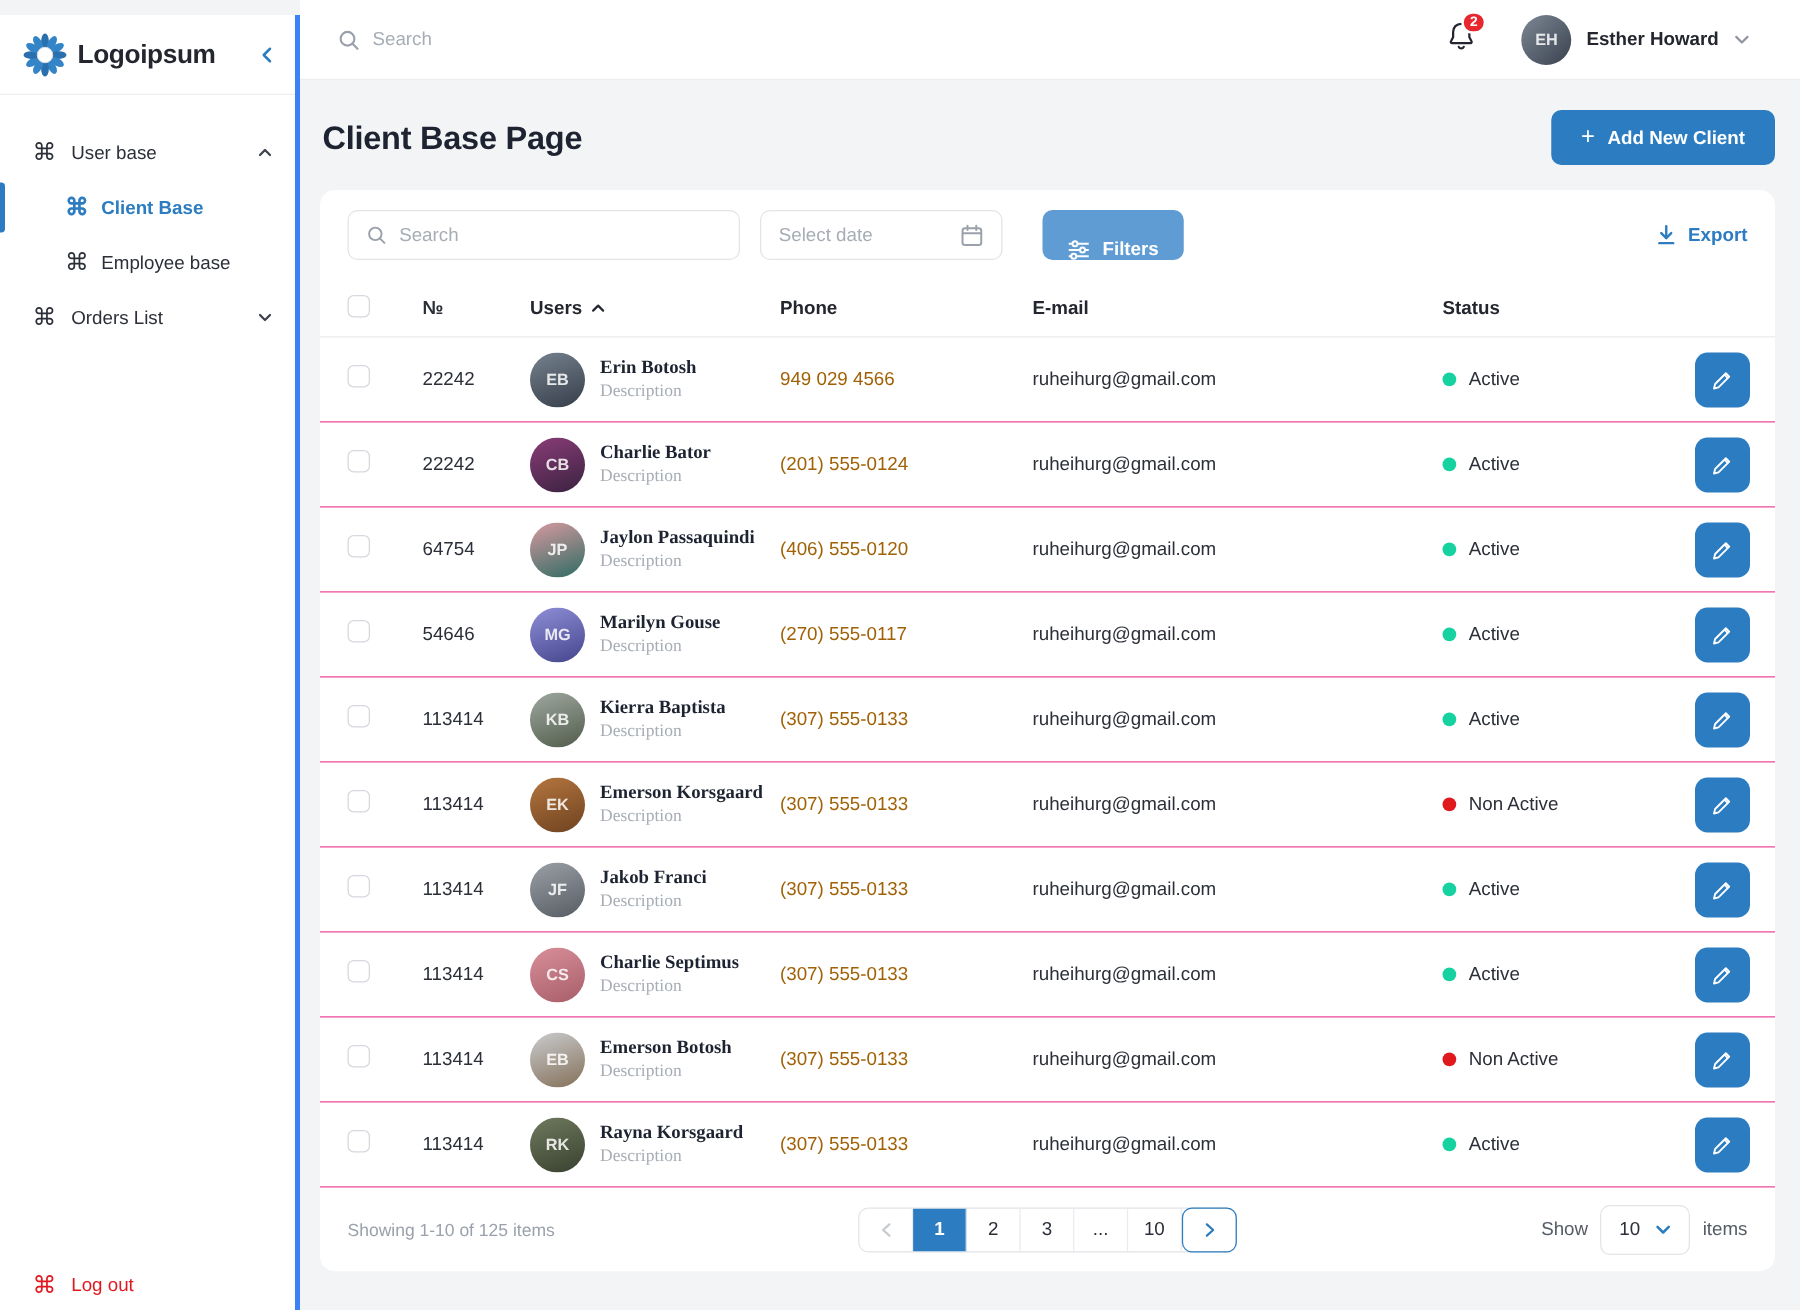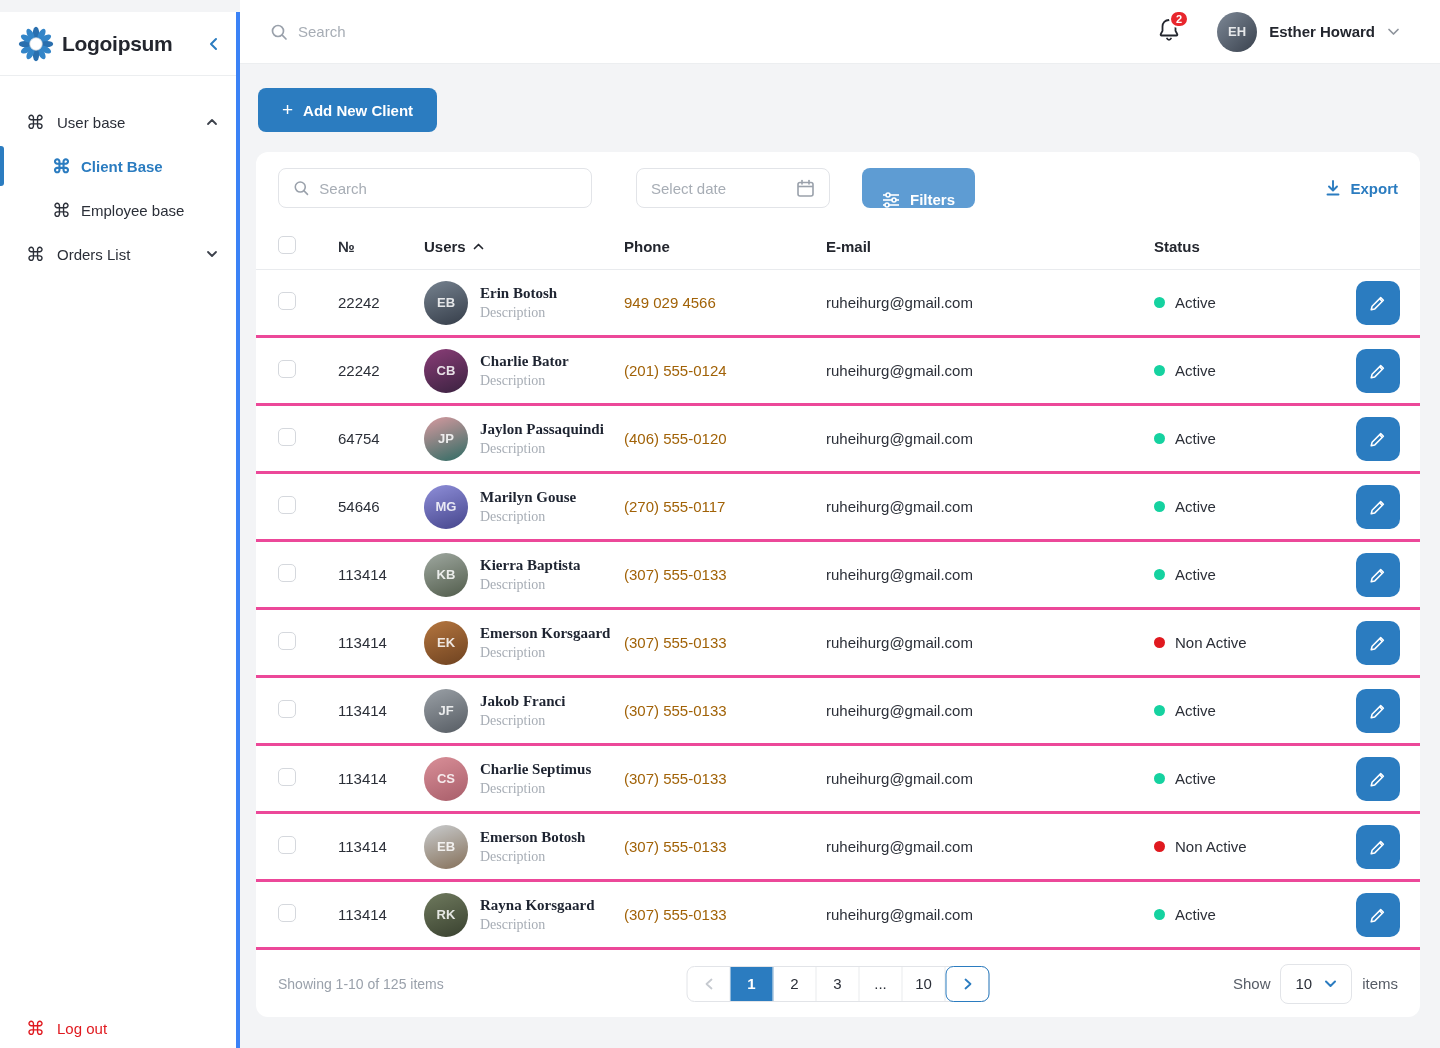--- a/index.html
+++ b/index.html
@@ -44,28 +44,28 @@
   .plus { font-size:19px; font-weight:normal; }
 
   .card { background:#fff; border-radius:12px; width:1164px; }
 
   
   .filter-row { display:flex; align-items:center; padding:16px 22px 0 22px; }
   .input-box { display:flex; align-items:center; gap:10px; border:1px solid #e2e4e8; border-radius:8px; height:40px; padding:0 14px; background:#fff; }
   .search-box { width:314px; }
   .search-box input { border:none; outline:none; font-size:15px; width:100%; background:transparent; color:#2b2f38; }
   .search-box input::placeholder { color:#a7adb5; }
-  .date-box { width:194px; margin-left:44px; justify-content:space-between; cursor:pointer; }
+  .date-box { width:194px; margin-left:16px; justify-content:space-between; cursor:pointer; }
   .date-ph { font-size:15px; color:#a7adb5; }
   .btn-filters { background:#5e9cd3; color:#fff; border:none; border-radius:8px; height:40px; padding:0 20px; font-size:15px; font-weight:bold; display:flex; align-items:flex-end; gap:10px; margin-left:32px; cursor:pointer; font-family:inherit; }
   .export-link { margin-left:auto; display:flex; align-items:center; gap:9px; color:#2b7cc0; font-size:15px; font-weight:bold; cursor:pointer; }
 
   
   .thead { display:flex; align-items:center; height:46px; margin-top:16px; border-bottom:1px solid #e9ebee; font-size:15px; font-weight:bold; color:#23262e; padding-left:22px; }
-  .row { display:flex; align-items:center; height:68px; border-bottom:3px solid #ec4899; padding-left:22px; }
+  .row { display:flex; align-items:center; height:68px; border-bottom:1px solid #ec4899; padding-left:22px; }
   .cell { flex:0 0 auto; }
   .c-check { width:60px; }
   .c-num { width:86px; font-size:15px; color:#2b2f38; }
   .c-user { width:200px; display:flex; align-items:center; overflow:hidden; white-space:nowrap; }
   .c-phone { width:202px; font-size:15px; color:#a16207; }
   .c-email { width:328px; font-size:15px; color:#2b2f38; }
   .c-status { width:202px; display:flex; align-items:center; gap:10px; font-size:15px; color:#2b2f38; }
   .c-edit { width:64px; }
   .checkbox { width:18px; height:18px; border:1.5px solid #d5d8dd; border-radius:5px; display:inline-block; cursor:pointer; background:#fff; }
   .avatar { width:44px; height:44px; border-radius:50%; flex:0 0 auto; margin-right:12px; color:rgba(255,255,255,.85); font-size:13px; font-weight:bold; display:flex; align-items:center; justify-content:center; }
@@ -175,20 +175,21 @@
     <span class="avatar-top">EH</span>
     <span class="user-name">Esther Howard</span>
     <svg width="13" height="9" viewBox="0 0 13 9">
         <polyline points="2,2.5 6.5,7 11,2.5" fill="none" stroke="#8e949c" stroke-width="1.7" stroke-linecap="round" stroke-linejoin="round"></polyline>
       </svg>
   </div>
 </header>
 
 <main class="main">
   <div class="page-head">
+    <h1 class="page-title">Client Base Page</h1>
     <button class="btn-primary">
       <span class="plus">+</span>
       <span>Add New Client</span>
     </button>
   </div>
 
   <section class="card">
 
     <div class="filter-row">
       <div class="input-box search-box">

